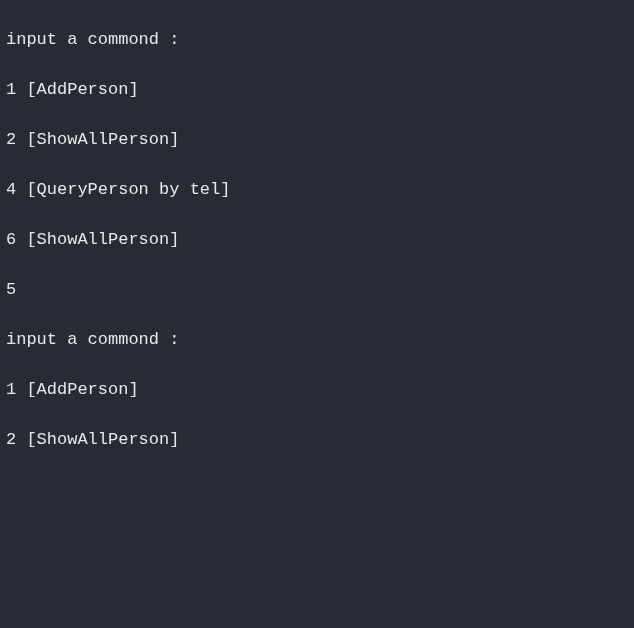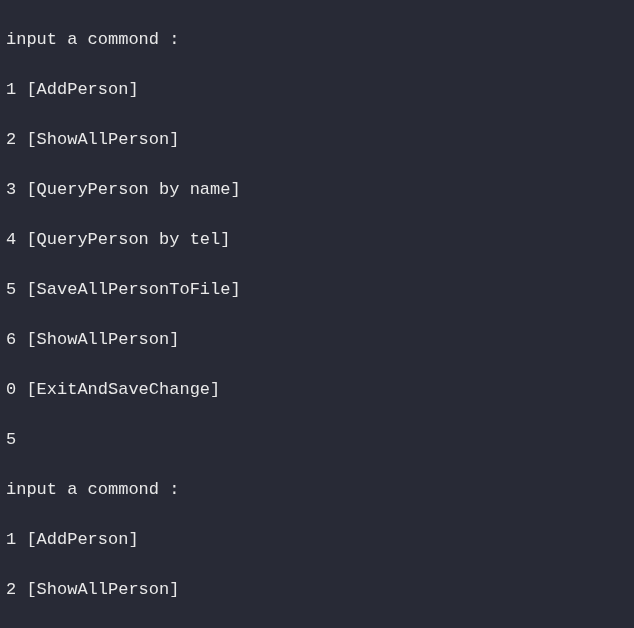--- a/index.html
+++ b/index.html
@@ -17,25 +17,22 @@
   }
   .line { white-space: pre; font-family: Liberation Mono, monospace; }
 </style>
 </head>
 <body>
 
 <div class="terminal">
 <div class="line">input a commond :</div>
 <div class="line"><span>1</span> <span>[AddPerson]</span></div>
 <div class="line"><span>2</span> <span>[ShowAllPerson]</span></div>
-<div class="line"><span>3</span> <span>[QueryPerson by name]</span></div>
 <div class="line"><span>4</span> <span>[QueryPerson by tel]</span></div>
-<div class="line"><span>5</span> <span>[SaveAllPersonToFile]</span></div>
 <div class="line"><span>6</span> <span>[ShowAllPerson]</span></div>
-<div class="line"><span>0</span> <span>[ExitAndSaveChange]</span></div>
 <div class="line">5</div>
 <div class="line">input a commond :</div>
 <div class="line"><span>1</span> <span>[AddPerson]</span></div>
 <div class="line"><span>2</span> <span>[ShowAllPerson]</span></div>
 <div class="line"> </div>
 
 
 
 
 

